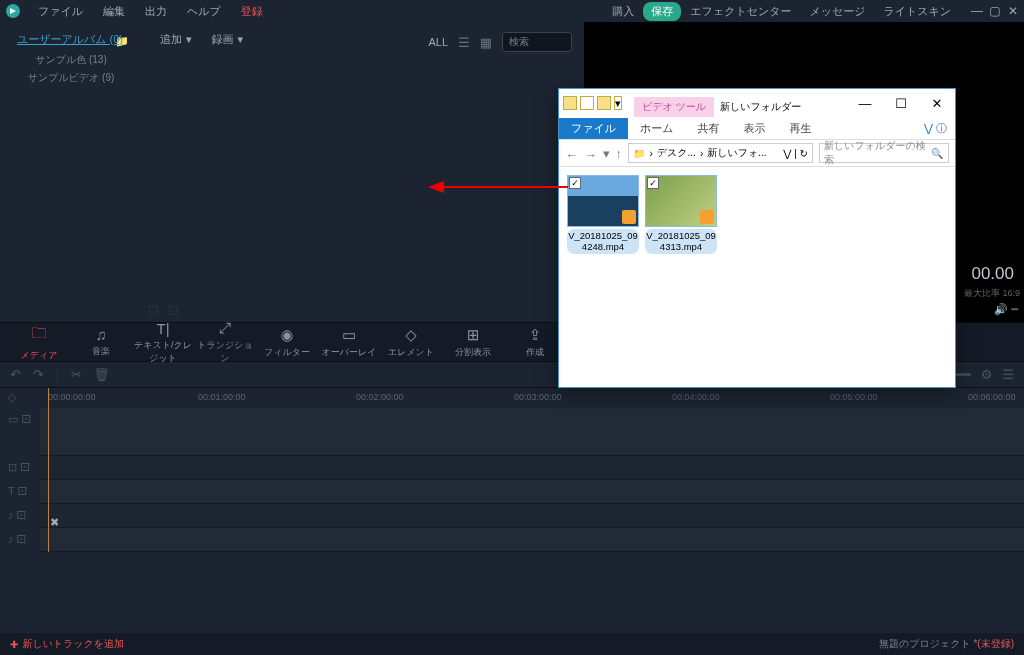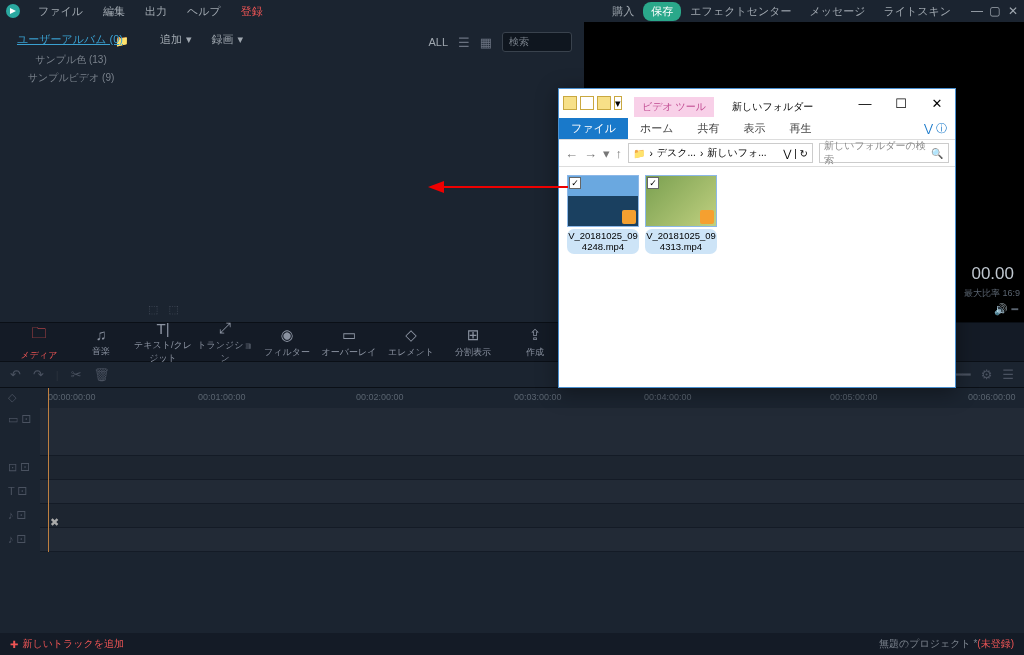--- a/index.html
+++ b/index.html
@@ -65,21 +65,21 @@
 .bottombar { position:absolute; bottom:0; left:0; right:0; height:22px; background:#141b26; display:flex; align-items:center; padding:0 10px; justify-content:space-between; }
 .add-track { color:#e55; font-size:10px; display:flex; align-items:center; gap:4px; cursor:pointer; }
 .proj-name { color:#7a828c; font-size:10px; }
 .proj-name .unreg { color:#e55; }
 
 
 .explorer { position:absolute; left:558px; top:88px; width:398px; height:300px; background:#fff; border:1px solid #4a90d0; box-shadow:0 4px 20px rgba(0,0,0,.4); display:flex; flex-direction:column; font-size:11px; color:#000; }
 .ex-title { height:28px; display:flex; align-items:center; background:#fff; }
 .ex-title-icons { display:flex; gap:3px; padding:0 4px; }
 .ex-title-icons span { width:14px; height:14px; background:#f7e088; border:1px solid #c9a840; }
-.ex-ribbon-tabs { display:flex; gap:12px; font-size:10px; margin-left:8px; align-items:flex-end; height:100%;}
+.ex-ribbon-tabs { display:flex; gap:0; font-size:10px; margin-left:8px; align-items:flex-end; height:100%;}
 .ex-vtool { background:#f8d0e8; padding:3px 8px; color:#c04890; }
 .ex-foldertitle { padding:3px 6px; }
 .ex-winbtns { margin-left:auto; display:flex; }
 .ex-winbtns span { width:36px; text-align:center; font-size:13px; cursor:pointer; }
 .ex-menu { height:22px; display:flex; align-items:center; font-size:11px; }
 .ex-menu .file-tab { background:#1979ca; color:#fff; padding:3px 12px; }
 .ex-menu .m-tab { padding:3px 12px; color:#444; }
 .ex-menu .help { margin-left:auto; padding-right:8px; color:#1979ca; }
 .ex-addr { height:28px; display:flex; align-items:center; padding:0 6px; gap:6px; border-top:1px solid #ddd; border-bottom:1px solid #ddd; }
 .ex-nav { display:flex; gap:6px; color:#777; font-size:13px; }
@@ -204,21 +204,21 @@
       <div class="track-icon">T ⚀</div>
       <div class="track-icon">♪ ⚀</div>
       <div class="track-icon">♪ ⚀</div>
     </div>
     <div class="tracks" style="position:relative;">
       <div class="ruler">
         <span class="tick" style="left:8px;">00:00:00:00</span>
         <span class="tick" style="left:158px;">00:01:00:00</span>
         <span class="tick" style="left:316px;">00:02:00:00</span>
         <span class="tick" style="left:474px;">00:03:00:00</span>
-        <span class="tick" style="left:604px;">00:04:00:00</span>
+        <span class="tick" style="left:632px;">00:04:00:00</span>
         <span class="tick" style="left:790px;">00:05:00:00</span>
         <span class="tick" style="left:928px;">00:06:00:00</span>
       </div>
       <div class="track" style="height:48px;"></div>
       <div class="track alt"></div>
       <div class="track"></div>
       <div class="track alt"></div>
       <div class="track"></div>
       <div class="playhead" style="left:8px;"></div>
       <span style="position:absolute; left:10px; top:128px; color:#aaa;">✖</span>

